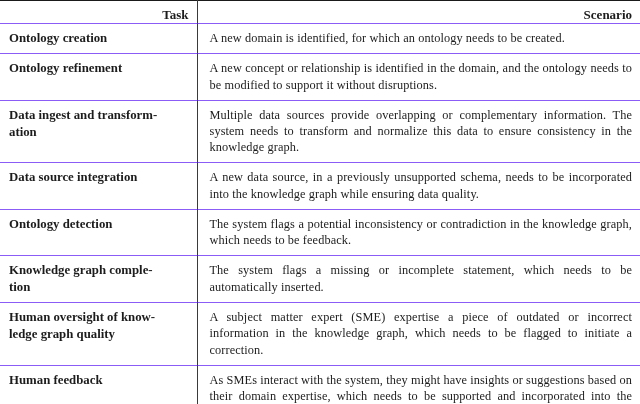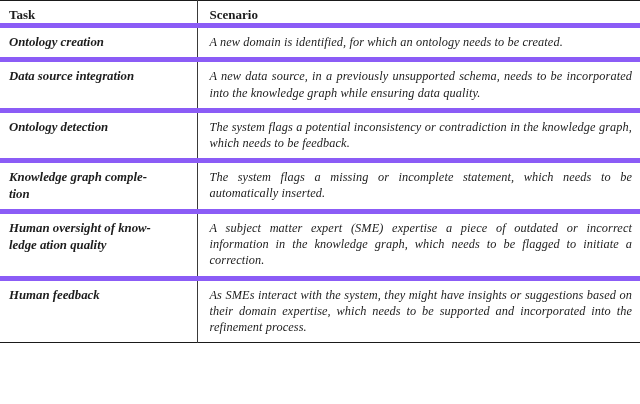--- a/index.html
+++ b/index.html
@@ -24,21 +24,21 @@
   }
   th, td {
     vertical-align: top;
     font-size: 12.3px;
     line-height: 1.32;
   }
   col.task-col { width: 197px; }
   th {
     font-weight: bold;
     font-size: 13px;
-    text-align: left;
+    text-align: right;
     padding: 5px 8px 0 9px;
   }
   th.scenario-head {
     padding-left: 12px;
     border-radius: 14px;
   }
   td.task-cell {
     font-weight: bold;
     font-size: 12.8px;
     padding: 6px 6px 6px 9px;
@@ -47,22 +47,21 @@
   }
   th.task-head {
     border-right: 1px solid #3a3a3a;
   }
   td.scenario-cell {
     padding: 6px 8px 7px 12px;
     text-align: justify;
     letter-spacing: 0.1px;
   }
   tbody tr td {
-    border-top: 5px solid #8b5cf6;
-    font-style: italic;
+    border-top: 1px solid #8b5cf6;
   }
 </style>
 </head>
 <body>
 
 <table class="scenario-table">
   <colgroup>
     <col class="task-col">
     <col>
   </colgroup>
@@ -71,35 +70,44 @@
       <th class="task-head">Task</th>
       <th class="scenario-head">Scenario</th>
     </tr>
   </thead>
   <tbody>
     <tr>
       <td class="task-cell">Ontology creation</td>
       <td class="scenario-cell">A new domain is identified, for which an ontology needs to be created.</td>
     </tr>
     <tr>
+      <td class="task-cell">Ontology refinement</td>
+      <td class="scenario-cell">A new concept or relationship is identified in the domain, and the ontology needs to be modified to support it without disruptions.</td>
+    </tr>
+    <tr>
+      <td class="task-cell">Data ingest and transform-
+ation</td>
+      <td class="scenario-cell">Multiple data sources provide overlapping or complementary information. The system needs to transform and normalize this data to ensure consistency in the knowledge graph.</td>
+    </tr>
+    <tr>
       <td class="task-cell">Data source integration</td>
       <td class="scenario-cell">A new data source, in a previously unsupported schema, needs to be incorporated into the knowledge graph while ensuring data quality.</td>
     </tr>
     <tr>
       <td class="task-cell">Ontology detection</td>
       <td class="scenario-cell">The system flags a potential inconsistency or contradiction in the knowledge graph, which needs to be feedback.</td>
     </tr>
     <tr>
       <td class="task-cell">Knowledge graph comple-
 tion</td>
       <td class="scenario-cell">The system flags a missing or incomplete statement, which needs to be automatically inserted.</td>
     </tr>
     <tr>
       <td class="task-cell">Human oversight of know-
-ledge ation quality</td>
+ledge graph quality</td>
       <td class="scenario-cell">A subject matter expert (SME) expertise a piece of outdated or incorrect information in the knowledge graph, which needs to be flagged to initiate a correction.</td>
     </tr>
     <tr>
       <td class="task-cell">Human feedback</td>
       <td class="scenario-cell">As SMEs interact with the system, they might have insights or suggestions based on their domain expertise, which needs to be supported and incorporated into the refinement process.</td>
     </tr>
   </tbody>
 </table>
 
 </body></html>

